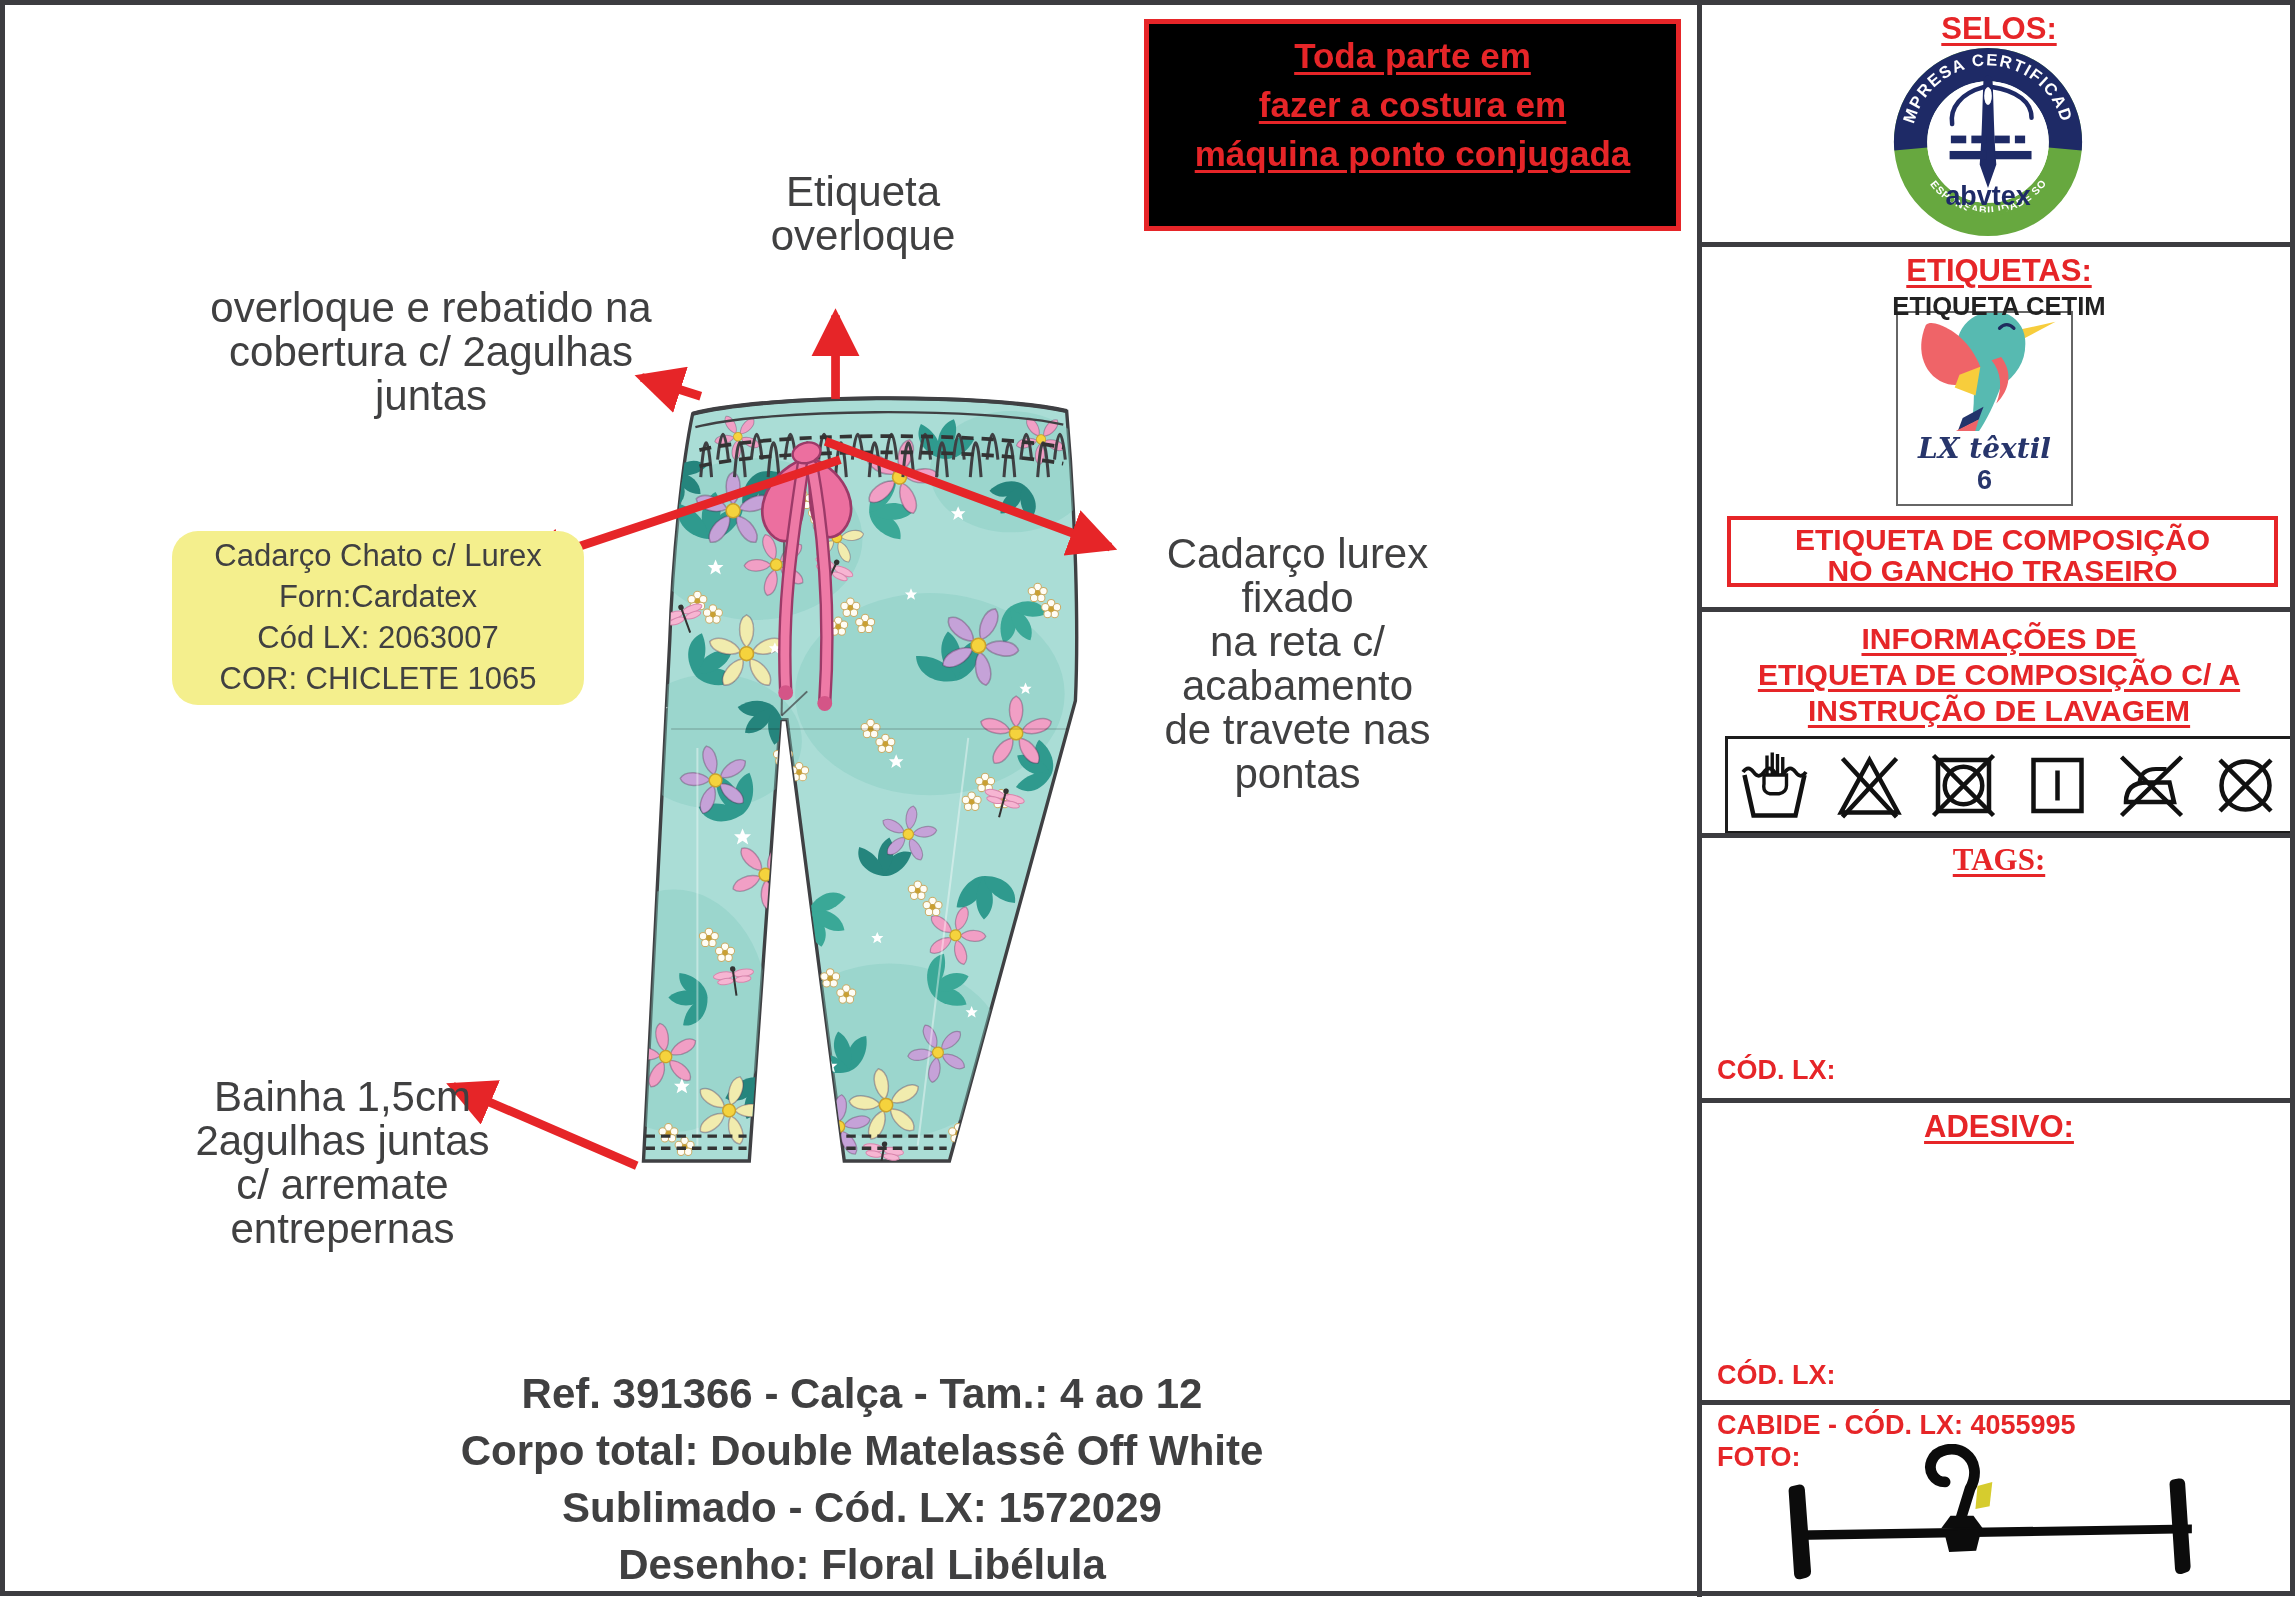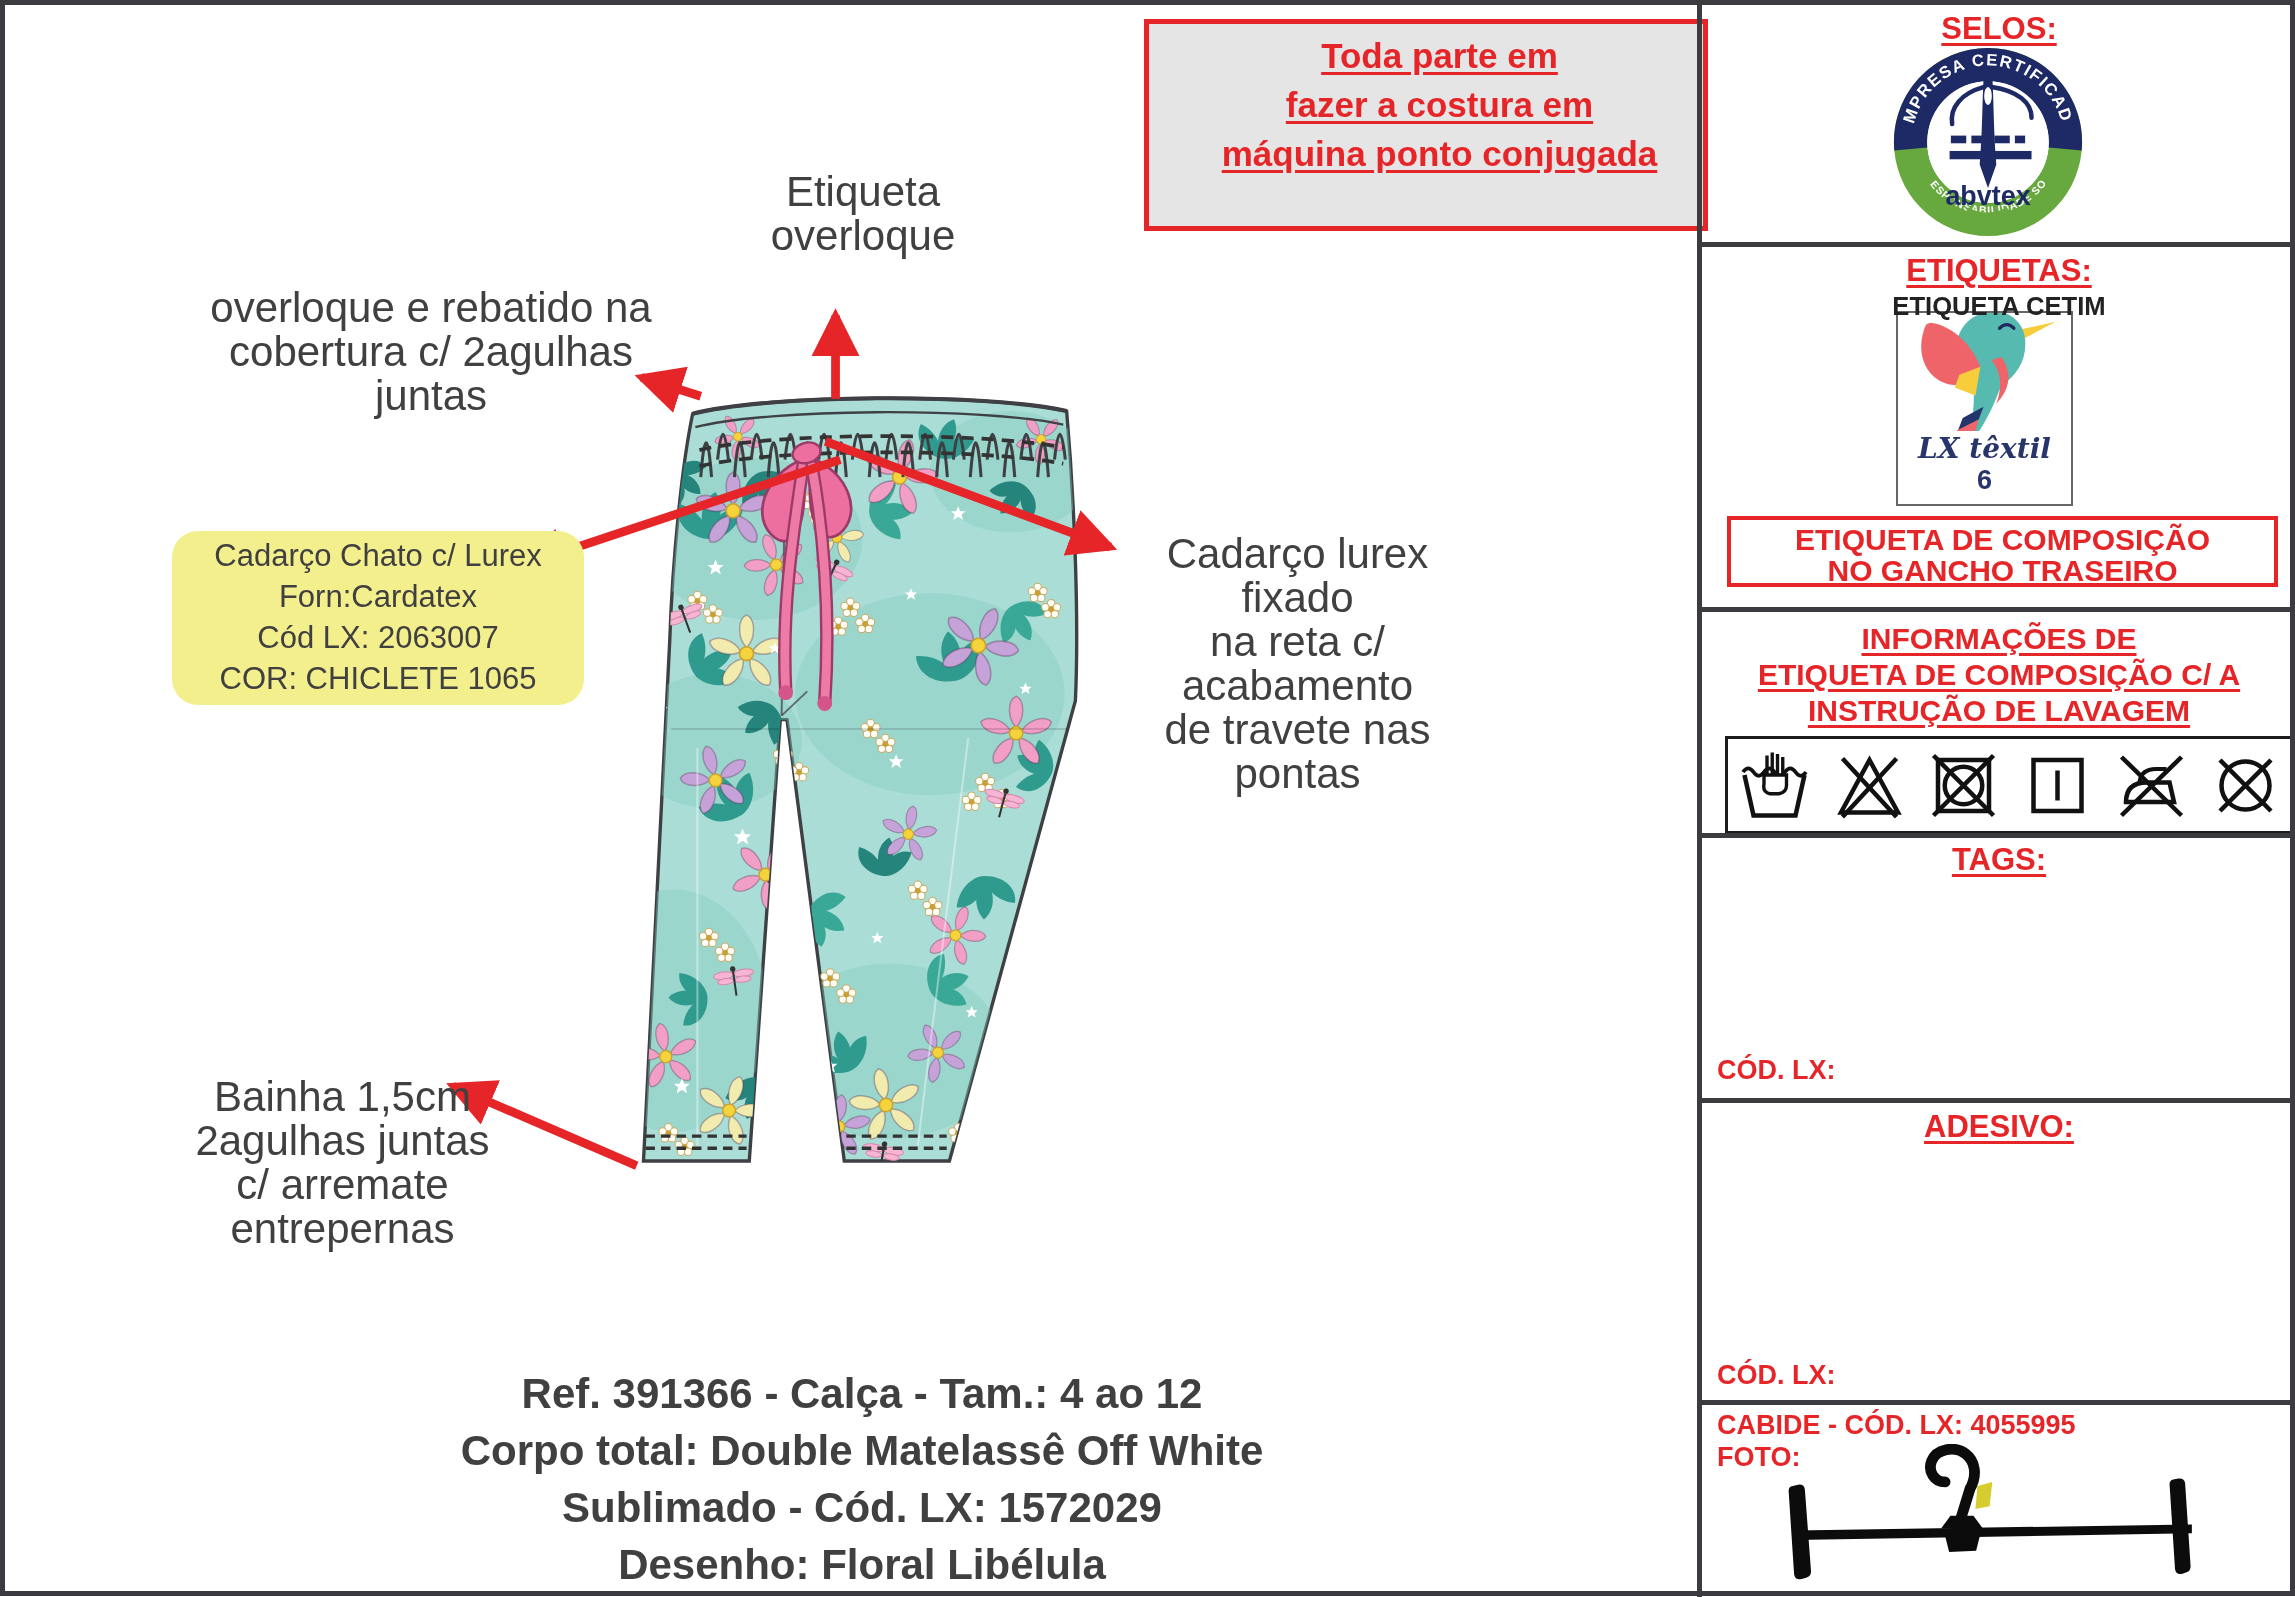--- a/index.html
+++ b/index.html
@@ -5,22 +5,22 @@
   html,body{margin:0;padding:0;background:#fff;}
   body{width:2295px;height:1597px;position:relative;overflow:hidden;
        font-family:"Liberation Sans",sans-serif;color:#404041;}
   .abs{position:absolute;}
   .frame{left:0;top:0;width:2285px;height:1586px;border:5.4px solid #3c3c40;pointer-events:none;z-index:40;}
   .vdiv{left:1697px;top:0;width:5.4px;height:1597px;background:#3c3c40;z-index:30;}
   .hdiv{left:1702px;width:593px;height:5.4px;background:#3c3c40;z-index:30;}
   .red{color:#e62528;}
   .u{text-decoration:underline;text-underline-offset:4px;}
   .ctr{text-align:center;}
-  .warn{left:1144px;top:19px;width:527px;height:195px;background:#e5e5e5;
-        border:5.4px solid #e62528;z-index:20;padding-top:6.7px;padding-left:27px;}
+  .warn{left:1144px;top:19px;width:527px;height:195px;background:#000000;
+        border:5.4px solid #e62528;z-index:20;padding-top:6.7px;}
   .warn div{font-size:35px;font-weight:bold;line-height:49px;}
   .note{left:172px;top:531px;width:412px;height:170px;background:#f4ef8d;z-index:20;padding-top:4px;border-radius:26px;}
   .note div{font-size:31px;line-height:41px;}
   .ann{z-index:20;}
   .ann div{font-size:42px;line-height:44px;}
   .footer{left:377px;top:1365px;width:970px;z-index:20;}
   .footer div{font-size:42px;font-weight:bold;line-height:57px;color:#404041;}
   .sbh{font-size:31px;font-weight:bold;z-index:22;}
   .sb-sub{font-size:25.6px;font-weight:bold;color:#222;z-index:22;}
   .labelbox{left:1896px;top:311px;width:173px;height:191px;border:2px solid #666;background:#fff;z-index:21;}
@@ -401,21 +401,21 @@
     </g>
   </svg>
   <svg width="75" height="75" viewBox="0 0 100 100">
     <g stroke="#111" fill="none" stroke-width="6">
       <circle cx="50" cy="50" r="32"></circle>
       <path d="M16,16 L84,84 M84,16 L16,84"></path>
     </g>
   </svg>
 </div>
 
-<div class="abs sbh red u ctr" style="left:1708px;top:842px;width:582px;">TAGS:</div>
+<div class="abs sbh red u ctr" style="left:1708px;top:842px;width:582px;font-family:Liberation Serif, serif;">TAGS:</div>
 <div class="abs codlx red" style="left:1717px;top:1055px;">CÓD. LX:</div>
 
 <div class="abs sbh red u ctr" style="left:1708px;top:1109px;width:582px;">ADESIVO:</div>
 <div class="abs codlx red" style="left:1717px;top:1360px;">CÓD. LX:</div>
 
 <div class="abs codlx red" style="left:1717px;top:1410px;">CABIDE - CÓD. LX: 4055995</div>
 <div class="abs codlx red" style="left:1717px;top:1442px;">FOTO:</div>
 <svg class="abs" style="left:1786px;top:1444px;z-index:21" width="418" height="142" viewBox="0 0 620 210">
   <path d="M236,56 C220,56 210,40 216,25 C223,7 250,2 266,14 C281,25 284,46 273,66 L260,108" fill="none" stroke="#0c0c0c" stroke-width="16" stroke-linecap="round"></path>
   <polygon points="244,106 278,106 292,125 230,125" fill="#0c0c0c"></polygon>

